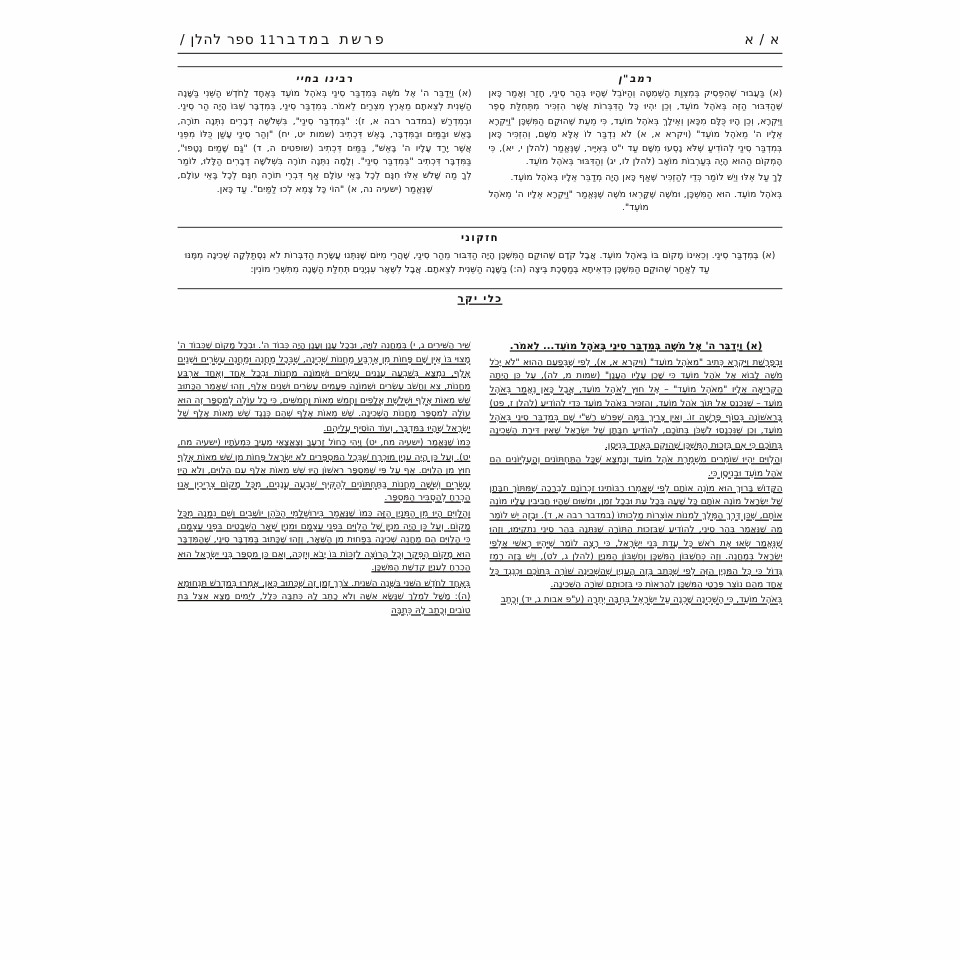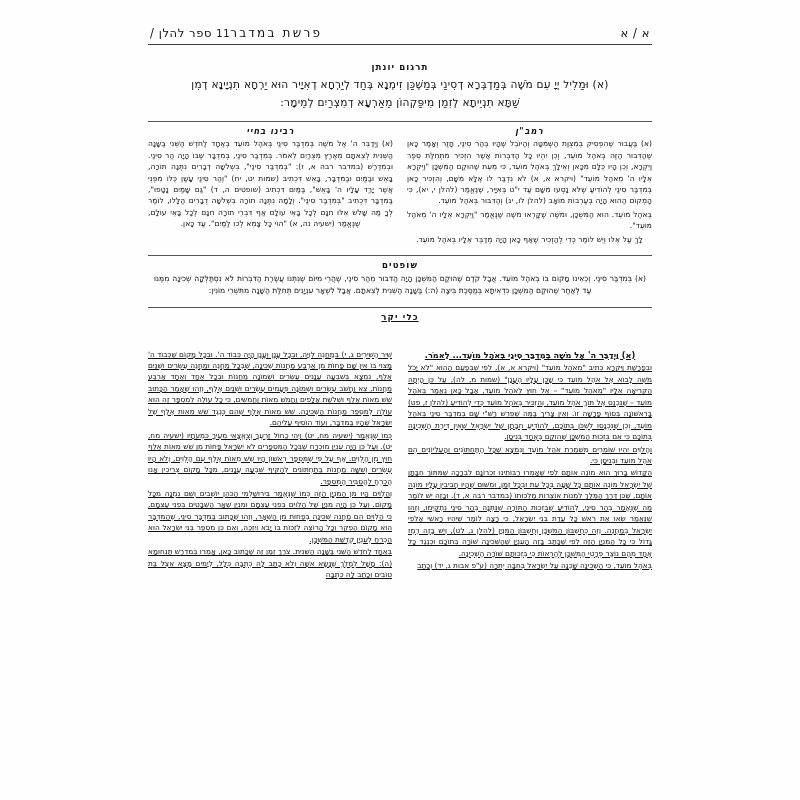--- a/index.html
+++ b/index.html
@@ -139,51 +139,47 @@
 
   <div class="runhead">
     <div class="side">א / א</div>
     <div class="center">פרשת במדבר</div>
     <div class="side">
       <span class="folio-num">11</span>
       <span>ספר להלן /</span>
     </div>
   </div>
 
-  <div class="block" style="margin-top:17px;">
-    <div class="block-title">תרגום יונתן</div>
-    <div class="targum-body">(א) וּמַלִיל יְיָ עִם מֹשֶׁה בְּמַדְבְּרָא דְסִינַי בְּמַשְׁכַּן זִימְנָא בְּחַד לְיַרְחָא דְאִיָיר הוּא יַרְחָא תִנְיָינָא דְמִן שַׁתָּא תִנְיֵיתָא לְזִמַן מִיפַּקְהוֹן מֵאַרְעָא דְמִצְרַיִם לְמֵימָר:</div>
-  </div>
 
   <hr class="rule" style="margin-top:10px;">
 
   <div class="two-col">
 
     <div class="col">
       <div class="col-head">רמב"ן</div>
       <div class="commentary">
         <p>(א) בַּעֲבוּר שֶׁהִפְסִיק בְּמִצְוַת הַשְּׁמִטָּה וְהַיּוֹבֵל שֶׁהָיוּ בְּהַר סִינַי, חָזַר וְאָמַר כָּאן שֶׁהַדִּבּוּר הַזֶּה בְּאֹהֶל מוֹעֵד, וְכֵן יִהְיוּ כָּל הַדִּבְּרוֹת אֲשֶׁר הִזְכִּיר מִתְּחִלַּת סֵפֶר וַיִּקְרָא, וְכֵן הָיוּ כֻּלָּם מִכָּאן וְאֵילָךְ בְּאֹהֶל מוֹעֵד, כִּי מֵעֵת שֶׁהוּקַם הַמִּשְׁכָּן "וַיִּקְרָא אֵלָיו ה' מֵאֹהֶל מוֹעֵד" (ויקרא א, א) לֹא נִדְבַּר לוֹ אֶלָּא מִשָּׁם, וְהִזְכִּיר כָּאן בְּמִדְבַּר סִינַי לְהוֹדִיעַ שֶׁלֹּא נָסְעוּ מִשָּׁם עַד י"ט בְּאִיָּיר, שֶׁנֶּאֱמַר (להלן י, יא), כִּי הָמְקוֹם הַהוּא הָיָה בְּעַרְבוֹת מוֹאָב (להלן לו, יג) וְהַדִּבּוּר בְּאֹהֶל מוֹעֵד.</p>
+        <p>לָךְ עַל אֵלּוּ וְיֵשׁ לוֹמַר כְּדֵי לְהַזְכִּיר שֶׁאַף כָּאן הָיָה מְדַבֵּר אֵלָיו בְּאֹהֶל מוֹעֵד.</p>
         <p>בְּאֹהֶל מוֹעֵד. הוּא הַמִּשְׁכָּן, וּמֹשֶׁה שֶׁקָּרְאוּ מֹשֶׁה שֶׁנֶּאֱמַר "וַיִּקְרָא אֵלָיו ה' מֵאֹהֶל מוֹעֵד".</p>
-        <p>לָךְ עַל אֵלּוּ וְיֵשׁ לוֹמַר כְּדֵי לְהַזְכִּיר שֶׁאַף כָּאן הָיָה מְדַבֵּר אֵלָיו בְּאֹהֶל מוֹעֵד.</p>
       </div>
     </div>
 
     <div class="col">
       <div class="col-head">רבינו בחיי</div>
       <div class="commentary">
         <p>(א) וַיְדַבֵּר ה' אֶל מֹשֶׁה בְּמִדְבַּר סִינַי בְּאֹהֶל מוֹעֵד בְּאֶחָד לַחֹדֶשׁ הַשֵּׁנִי בַּשָּׁנָה הַשֵּׁנִית לְצֵאתָם מֵאֶרֶץ מִצְרַיִם לֵאמֹר. בְּמִדְבַּר סִינַי, בְּמִדְבָּר שֶׁבּוֹ הָיָה הַר סִינַי. וּבְמִדְרַשׁ (במדבר רבה א, ז): "בְּמִדְבַּר סִינַי", בִּשְׁלֹשָׁה דְבָרִים נִתְּנָה תוֹרָה, בָּאֵשׁ וּבַמַּיִם וּבַמִּדְבָּר, בָּאֵשׁ דִּכְתִיב (שמות יט, יח) "וְהַר סִינַי עָשַׁן כֻּלּוֹ מִפְּנֵי אֲשֶׁר יָרַד עָלָיו ה' בָּאֵשׁ", בַּמַּיִם דִּכְתִיב (שופטים ה, ד) "גַּם שָׁמַיִם נָטָפוּ", בַּמִּדְבָּר דִּכְתִיב "בְּמִדְבַּר סִינַי". וְלָמָה נִתְּנָה תוֹרָה בִּשְׁלֹשָׁה דְבָרִים הַלָּלוּ, לוֹמַר לְךָ מַה שָּׁלֹשׁ אֵלּוּ חִנָּם לְכָל בָּאֵי עוֹלָם אַף דִּבְרֵי תוֹרָה חִנָּם לְכָל בָּאֵי עוֹלָם, שֶׁנֶּאֱמַר (ישעיה נה, א) "הוֹי כָּל צָמֵא לְכוּ לַמַּיִם". עַד כָּאן.</p>
       </div>
     </div>
 
   </div>
 
   <hr class="rule" style="margin-top:8px;">
 
   <div class="block" style="margin-top:2px;">
-    <div class="block-title">שופטים</div>
+    <div class="block-title">חזקוני</div>
     <div class="wide-body">(א) בְּמִדְבַּר סִינַי. וְכֵאִינוֹ מָקוֹם בּוֹ בְּאֹהֶל מוֹעֵד. אֲבָל קֹדֶם שֶׁהוּקַם הַמִּשְׁכָּן הָיָה הַדִּבּוּר מֵהַר סִינַי, שֶׁהֲרֵי מִיּוֹם שֶׁנִּתְּנוּ עֲשֶׂרֶת הַדִּבְּרוֹת לֹא נִסְתַּלְּקָה שְׁכִינָה מִמֶּנּוּ עַד לְאַחַר שֶׁהוּקַם הַמִּשְׁכָּן כִּדְאִיתָא בְּמַסֶּכֶת בֵּיצָה (ה:) בַּשָּׁנָה הַשֵּׁנִית לְצֵאתָם. אֲבָל לִשְׁאָר עִנְיָנִים תְּחִלַּת הַשָּׁנָה מִתִּשְׁרֵי מוֹנִין:</div>
   </div>
 
   <hr class="rule" style="margin-top:9px;">
 
   <div class="kli-wrap" style="margin-top:3px;text-decoration:underline;">
     <div class="block-title">כלי יקר</div>
 
     <div class="kli-cols">
 

